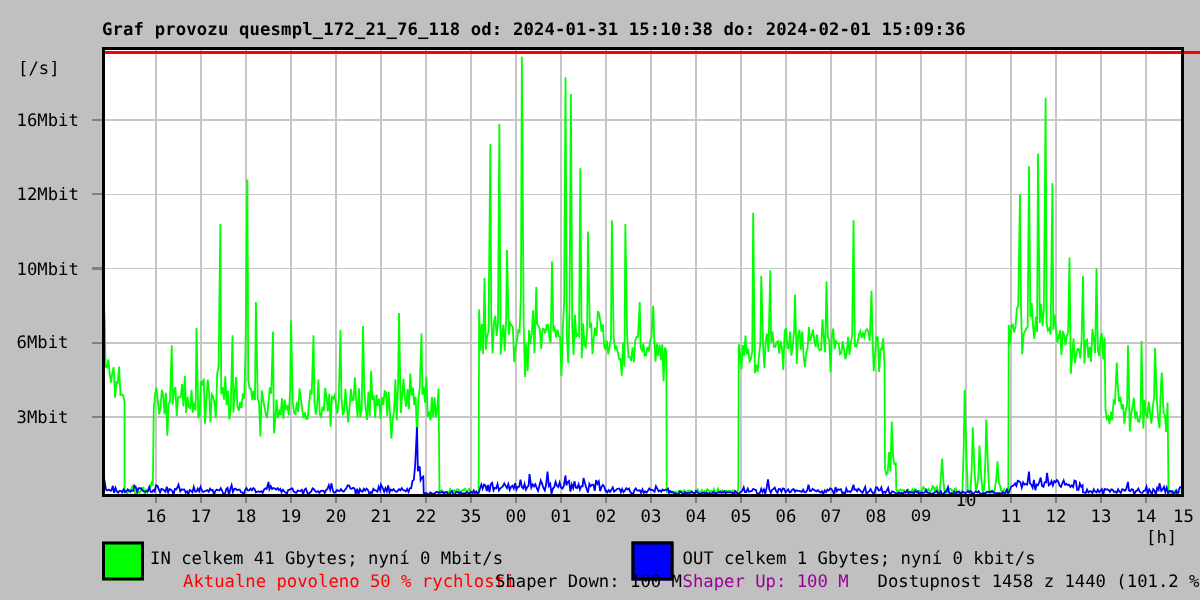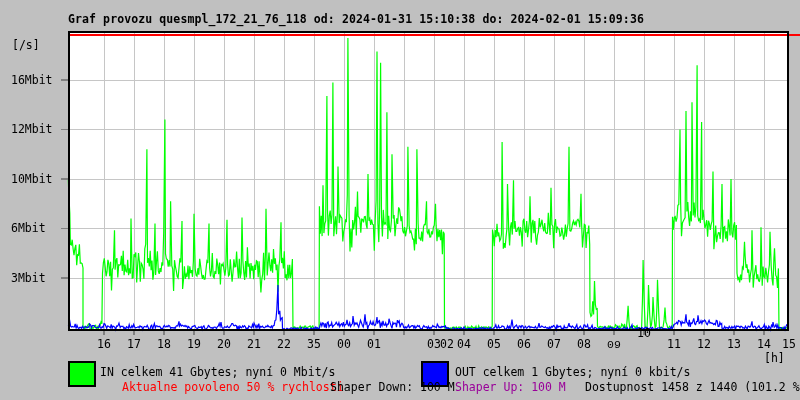--- a/index.html
+++ b/index.html
@@ -107,21 +107,21 @@
       <div class="abs xlab" style="left: 93px; top: 338px;">16</div>
       <div class="abs xlab" style="left: 123px; top: 338px;">17</div>
       <div class="abs xlab" style="left: 153px; top: 338px;">18</div>
       <div class="abs xlab" style="left: 183px; top: 338px;">19</div>
       <div class="abs xlab" style="left: 213px; top: 338px;">20</div>
       <div class="abs xlab" style="left: 243px; top: 338px;">21</div>
       <div class="abs xlab" style="left: 273px; top: 338px;">22</div>
       <div class="abs xlab" style="left: 303px; top: 338px;">35</div>
       <div class="abs xlab" style="left: 333px; top: 338px;">00</div>
       <div class="abs xlab" style="left: 363px; top: 338px;">01</div>
-      <div class="abs xlab" style="left: 393px; top: 338px; margin-left: 43px;">02</div>
+      <div class="abs xlab" style="left: 393px; top: 338px;">02</div>
       <div class="abs xlab" style="left: 423px; top: 338px;">03</div>
       <div class="abs xlab" style="left: 453px; top: 338px;">04</div>
       <div class="abs xlab" style="left: 483px; top: 338px;">05</div>
       <div class="abs xlab" style="left: 513px; top: 338px;">06</div>
       <div class="abs xlab" style="left: 543px; top: 338px;">07</div>
       <div class="abs xlab" style="left: 573px; top: 338px;">08</div>
       <div class="abs xlab" style="left: 603px; top: 338px; font-family: Liberation Mono, monospace;">09</div>
       <div class="abs xlab" style="left: 633px; top: 327px;">10</div>
       <div class="abs xlab" style="left: 663px; top: 338px;">11</div>
       <div class="abs xlab" style="left: 693px; top: 338px;">12</div>

